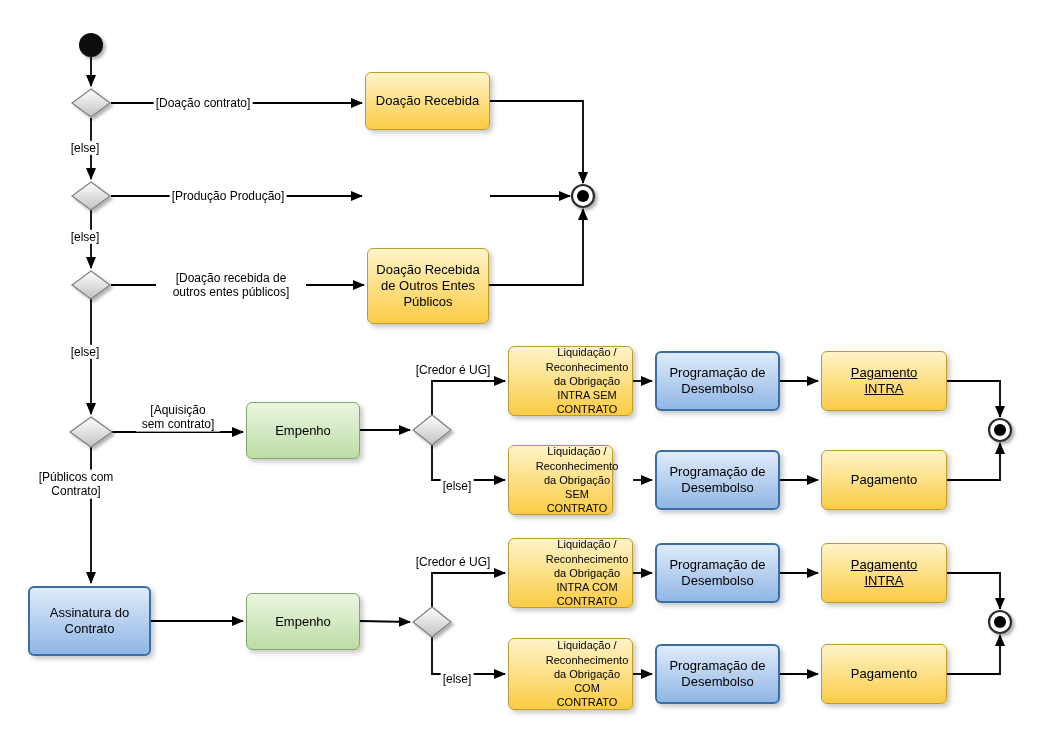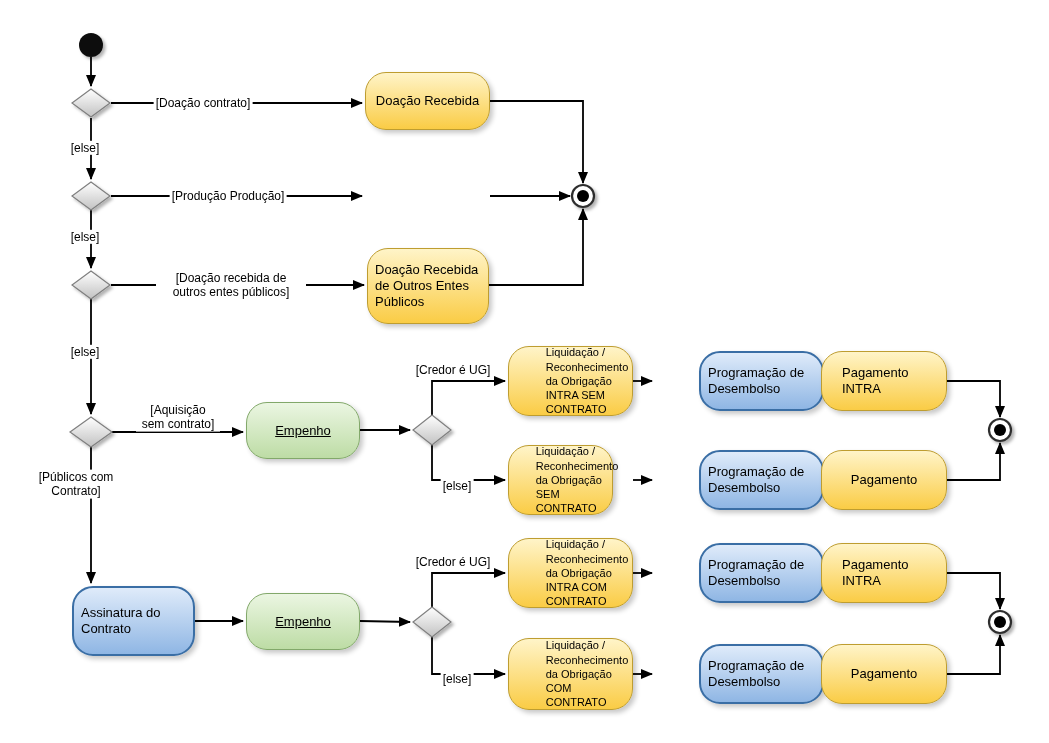--- a/index.html
+++ b/index.html
@@ -2,28 +2,28 @@
 <html><head>
 <meta charset="utf-8">
 <style>
   * { margin:0; padding:0; box-sizing:border-box; }
   html,body { background:#ffffff; }
   body { font-family:"Liberation Sans", sans-serif; color:#000; }
   .canvas { position:relative; width:1049px; height:743px; background:#fff; overflow:hidden; }
   .edges { position:absolute; left:0; top:0; width:1049px; height:743px; }
   .node {
     position:absolute; display:flex; align-items:center; justify-content:center;
-    border-radius:21px; font-size:13px; line-height:1.22;
+    text-align:center; border-radius:6px; font-size:13px; line-height:1.22;
     padding:2px 7px; box-shadow:3px 3px 5px rgba(0,0,0,0.22);
   }
   .node.yellow { background:linear-gradient(to bottom,#FFF4C8 0%,#FACC45 100%); border:1.5px solid #BE9D30; }
-  .node.green  { background:linear-gradient(to bottom,#EBF6E2 0%,#BDDCA5 100%); border:1.5px solid #82A86A;text-decoration:underline; }
-  .node.blue   { background:linear-gradient(to bottom,#DFEBFA 0%,#8FB6E4 100%); border:2px solid #3A6EA5;margin-left:44px; }
+  .node.green  { background:linear-gradient(to bottom,#EBF6E2 0%,#BDDCA5 100%); border:1.5px solid #82A86A; }
+  .node.blue   { background:linear-gradient(to bottom,#DFEBFA 0%,#8FB6E4 100%); border:2px solid #3A6EA5; }
   .node.small  { font-size:11px; line-height:1.3;padding-left:40px; }
-  .node.pad-wide { padding:2px 20px; }
+  .node.pad-wide { padding:2px 20px;text-decoration:underline; }
   .edge-label {
     position:absolute; transform:translate(-50%,-50%);
     background:#fff; font-size:12px; line-height:1.2; text-align:center;
     padding:0 2px; white-space:nowrap;
   }
   .edge-label.multiline { white-space:normal; }
 </style>
 </head>
 <body>
 

